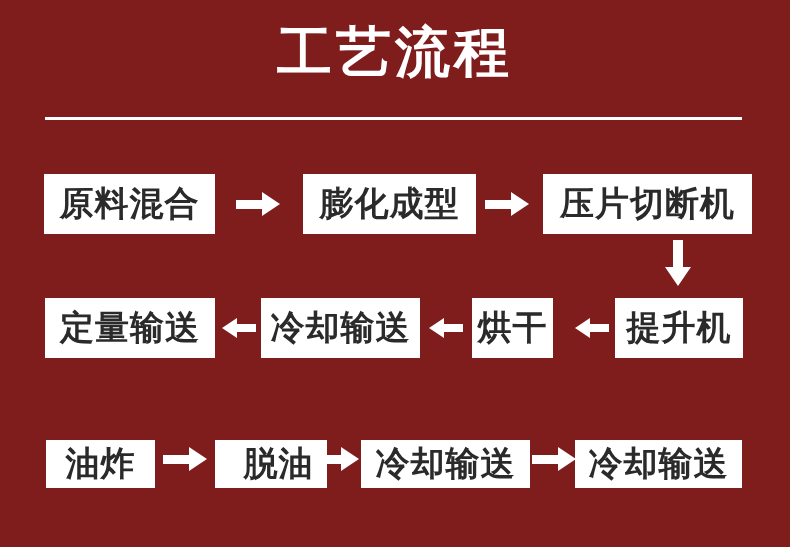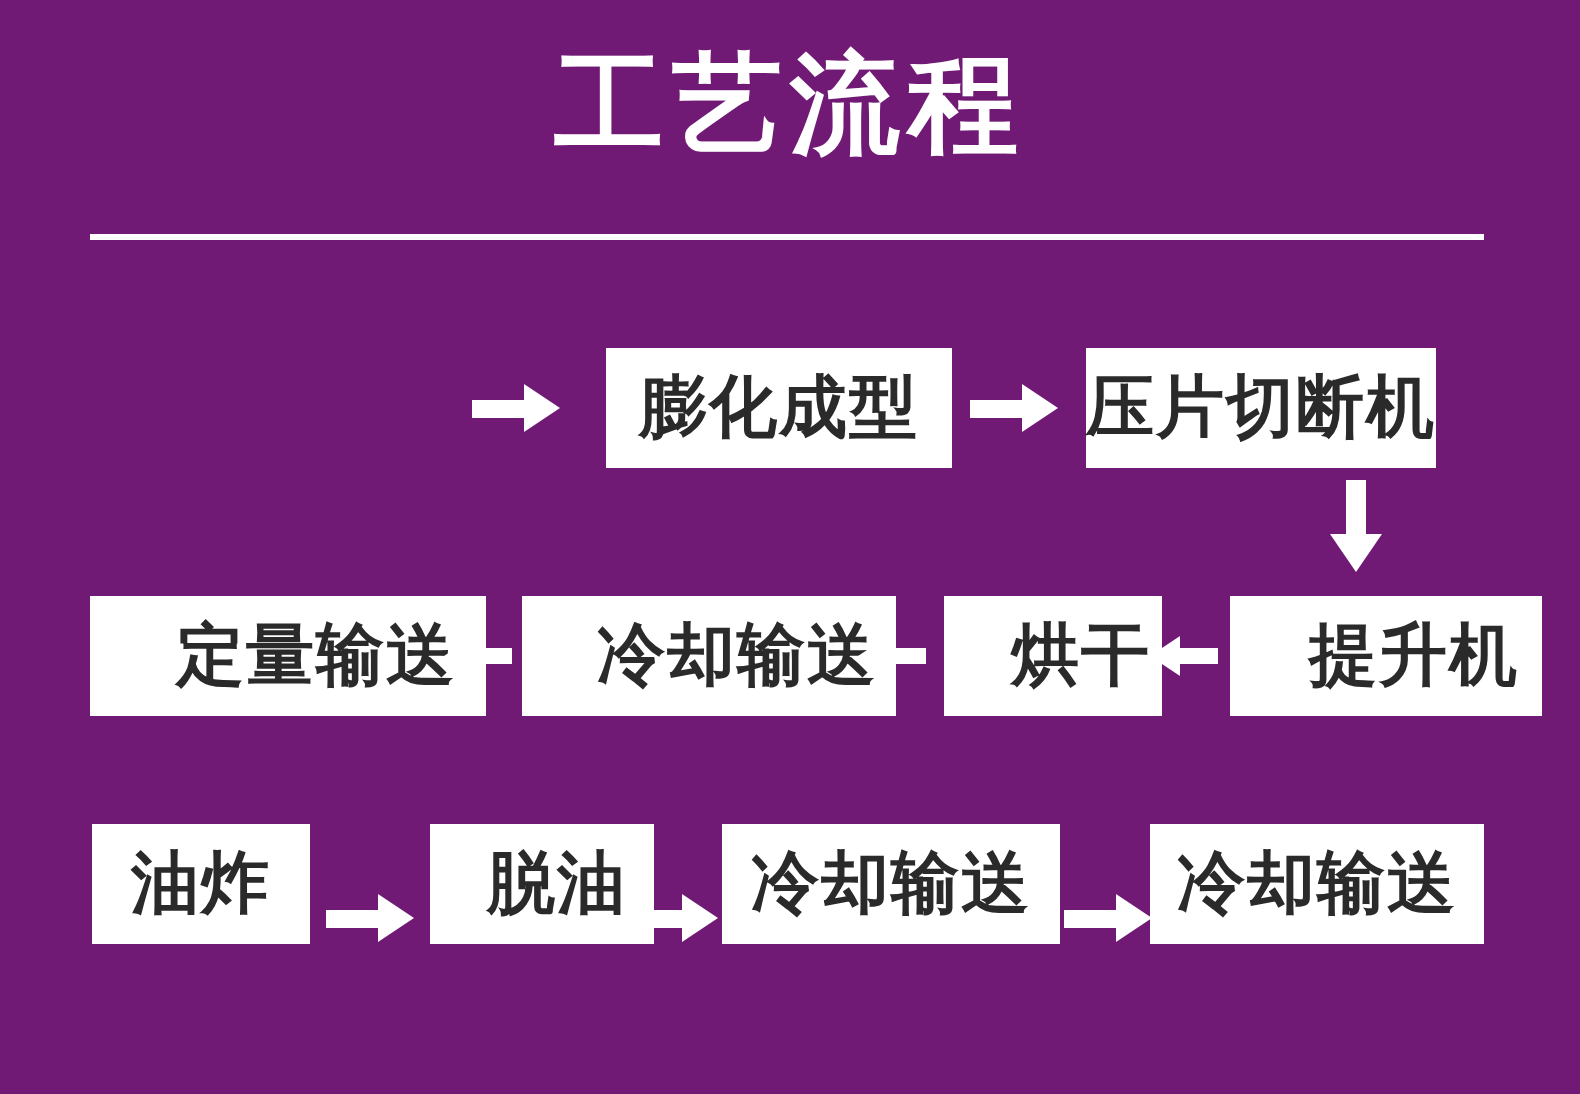--- a/index.html
+++ b/index.html
@@ -1,20 +1,20 @@
 <!DOCTYPE html>
 <html><head>
 <meta charset="utf-8">
 <style>
   html, body { margin: 0; padding: 0; background: #1e1e1e; }
   .canvas {
     position: relative;
     width: 790px;
     height: 547px;
-    background: #701a75;
+    background: #7f1d1d;
     overflow: hidden;
     font-family: "Liberation Sans", sans-serif;
   }
   .title {
     position: absolute;
     left: 0; right: 0;
     top: 18px;
     margin: 0;
     text-align: center;
     color: #FFFFFF;
@@ -37,22 +37,22 @@
     color: #2A2A2A;
     display: flex;
     align-items: center;
     justify-content: center;
     font-size: 34px;
     font-weight: 600;
     letter-spacing: 1px;
     white-space: nowrap;
   }
   .row1 { top: 174px; height: 60px; }
-  .row2 { top: 298px; height: 60px; padding-left: 28px; }
-  .row3 { top: 412px; height: 60px; }
+  .row2 { top: 298px; height: 60px; }
+  .row3 { top: 440px; height: 48px; }
 
   .arr { position: absolute; display: flex; align-items: center; }
   .arr .stem { background: #FFFFFF; }
   .arr.med .stem { width: 26px; height: 9px; }
   .arr.med .head-r {
     width: 0; height: 0;
     border-top: 12px solid transparent;
     border-bottom: 12px solid transparent;
     border-left: 18px solid #FFFFFF;
   }
@@ -81,30 +81,31 @@
   }
 </style>
 </head>
 <body>
 
 <div class="canvas">
 
   <h1 class="title">工艺流程</h1>
   <div class="divider"></div>
 
+  <div class="box row1" style="left:44px;  width:171px;">原料混合</div>
   <div class="arr med" style="left:236px; top:192px;">
     <div class="stem"></div>
     <div class="head-r"></div>
   </div>
   <div class="box row1" style="left:303px; width:173px;font-family:Liberation Mono, monospace;">膨化成型</div>
   <div class="arr med" style="left:485px; top:192px;">
     <div class="stem"></div>
     <div class="head-r"></div>
   </div>
-  <div class="box row1" style="left:543px; width:175px;">压片切断机</div>
+  <div class="box row1" style="left:543px; width:209px;">压片切断机</div>
 
   <div class="arr-down">
     <div class="stem"></div>
     <div class="head-d"></div>
   </div>
 
   <div class="box row2" style="left:45px;  width:170px;">定量输送</div>
   <div class="arr sml" style="left:222px; top:318px;">
     <div class="head-l"></div>
     <div class="stem"></div>

